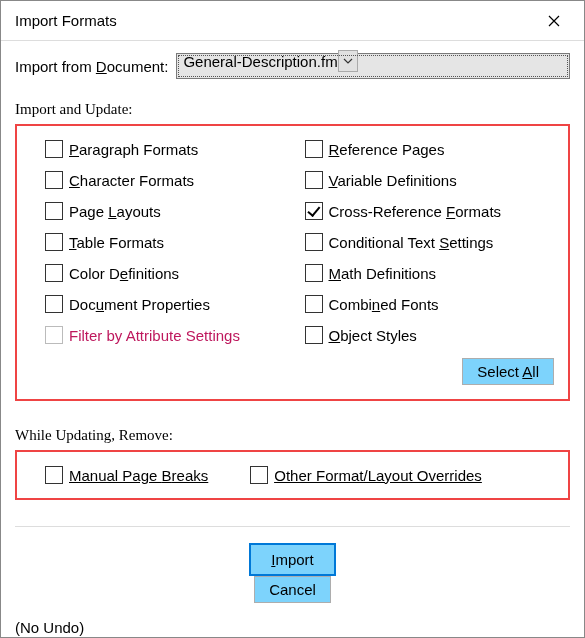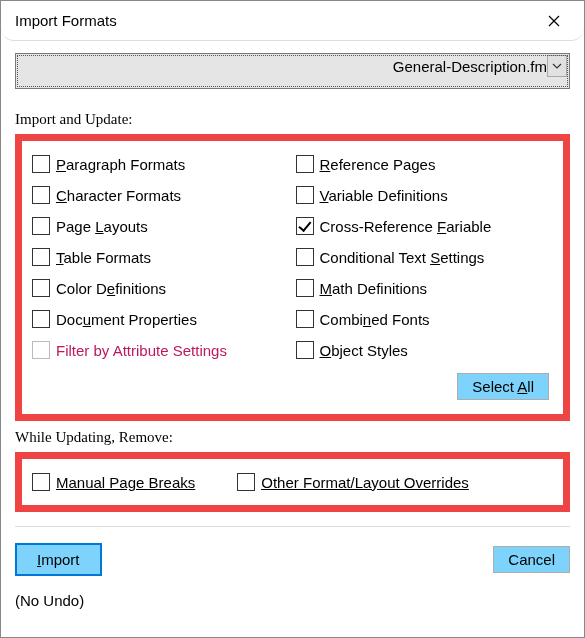--- a/index.html
+++ b/index.html
@@ -14,21 +14,20 @@
     border: 1px solid #888;
     position: relative;
   }
   .titlebar {
     display: flex;
     align-items: center;
     justify-content: space-between;
     height: 40px;
     padding: 0 10px 0 14px;
     border-bottom: 1px solid #ddd;
-    border-radius: 13px;
   }
   .titlebar .title {
     font-size: 15px;
   }
   .close-btn {
     width: 40px;
     height: 38px;
     display: flex;
     align-items: center;
     justify-content: center;
@@ -42,22 +41,22 @@
     display: flex;
     align-items: center;
     gap: 8px;
     margin-bottom: 22px;
   }
   .row-doc label { font-size: 15px; }
   .combo {
     flex: 1;
     display: flex;
     align-items: center;
-    justify-content: flex-end;
-    height: 36px;
+    justify-content: flex-start;
+    height: 26px;
     border: 1px solid #7a7a7a;
     outline: 1px dotted #555;
     outline-offset: -3px;
     background: #e5e5e5;
     padding: 0 2px 10px 6px;
     font-size: 15px;
   }
   .combo-btn {
     width: 20px;
     height: 22px;
@@ -66,23 +65,23 @@
     display: flex;
     align-items: center;
     justify-content: center;
   }
   .section-label {
     font-size: 15px;
     margin-bottom: 6px;
     font-family: Liberation Serif, serif;
   }
   .box {
-    border: 7px solid #ef4444;
-    padding: 14px 14px 14px 10px;
-    margin-bottom: 8px;
+    border: 2px solid #ef4444;
+    padding: 14px 14px 14px 28px;
+    margin-bottom: 26px;
   }
   .grid {
     display: grid;
     grid-template-columns: 1fr 1fr;
     column-gap: 10px;
     row-gap: 13px;
     margin-bottom: 14px;
   }
   .chk {
     display: flex;
@@ -132,20 +131,21 @@
     gap: 42px;
     text-decoration: underline;
   }
   .footer {
     border-top: 1px solid #ddd;
     margin-top: 14px;
     padding-top: 16px;
     display: flex;
     justify-content: space-between;
     align-items: center;
+    flex-direction: column;
   }
   .no-undo {
     font-size: 15px;
     margin-top: 16px;
   }
   .ul { text-decoration: underline; }
 </style>
 </head>
 <body>
 
@@ -154,20 +154,21 @@
   <div class="close-btn">
     <svg viewBox="0 0 12 12">
         <path d="M1 1 L11 11 M11 1 L1 11" stroke="#000" stroke-width="1.2" fill="none"></path>
       </svg>
   </div>
 </div>
 
 <div class="content">
 
   <div class="row-doc">
+    <label><span>Import from </span><span class="ul">D</span><span>ocument:</span></label>
     <div class="combo">
       <span>General-Description.fm</span>
       <div class="combo-btn">
         <svg width="10" height="6" viewBox="0 0 10 6">
             <path d="M1 1 L5 5 L9 1" stroke="#333" stroke-width="1.2" fill="none"></path>
           </svg>
       </div>
     </div>
   </div>
 
@@ -192,21 +193,21 @@
           <span class="chkbox"></span>
           <span><span></span><span class="ul">V</span><span>ariable Definitions</span></span>
         </div>
 
       <div class="chk">
           <span class="chkbox"></span>
           <span><span>Page </span><span class="ul">L</span><span>ayouts</span></span>
         </div>
       <div class="chk">
           <span class="chkbox checked"></span>
-          <span><span>Cross-Reference </span><span class="ul">F</span><span>ariable</span></span>
+          <span><span>Cross-Reference </span><span class="ul">F</span><span>ormats</span></span>
         </div>
 
       <div class="chk">
           <span class="chkbox"></span>
           <span><span></span><span class="ul">T</span><span>able Formats</span></span>
         </div>
       <div class="chk">
           <span class="chkbox"></span>
           <span><span>Conditional Text </span><span class="ul">S</span><span>ettings</span></span>
         </div>

